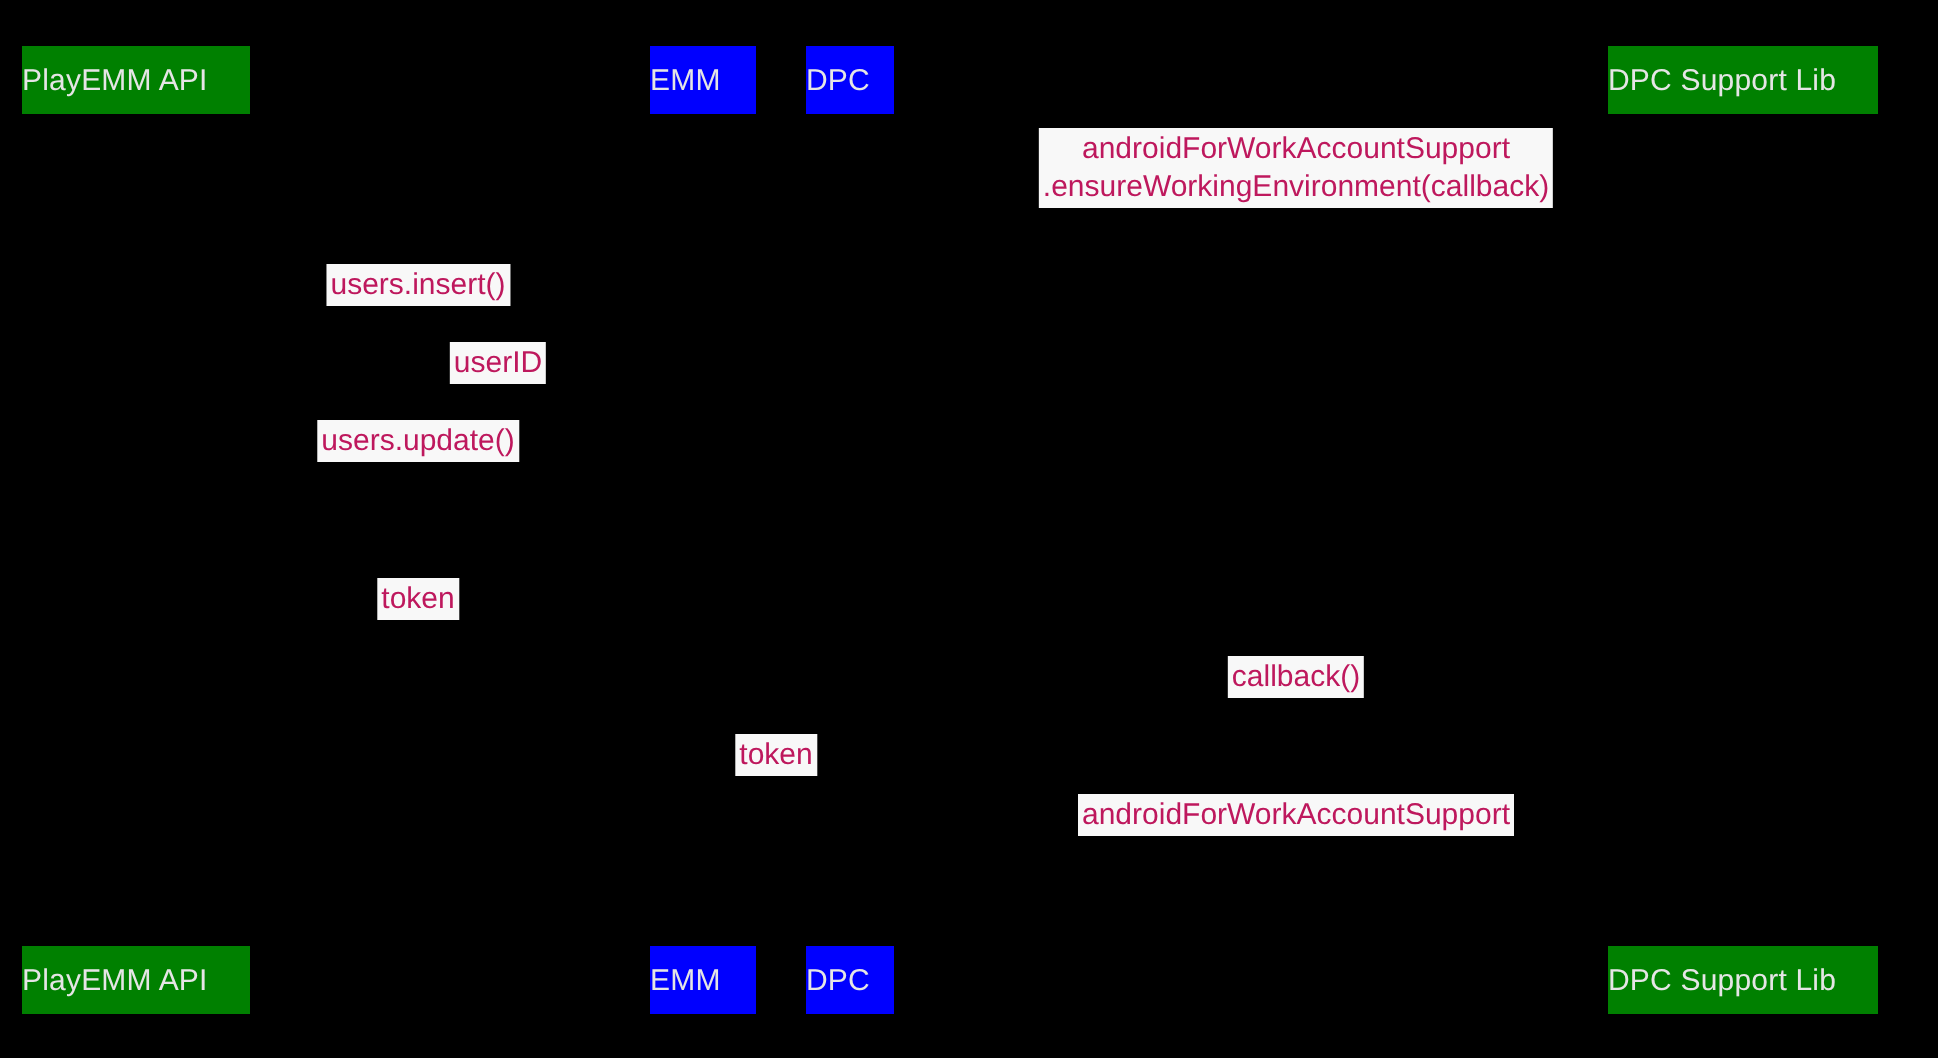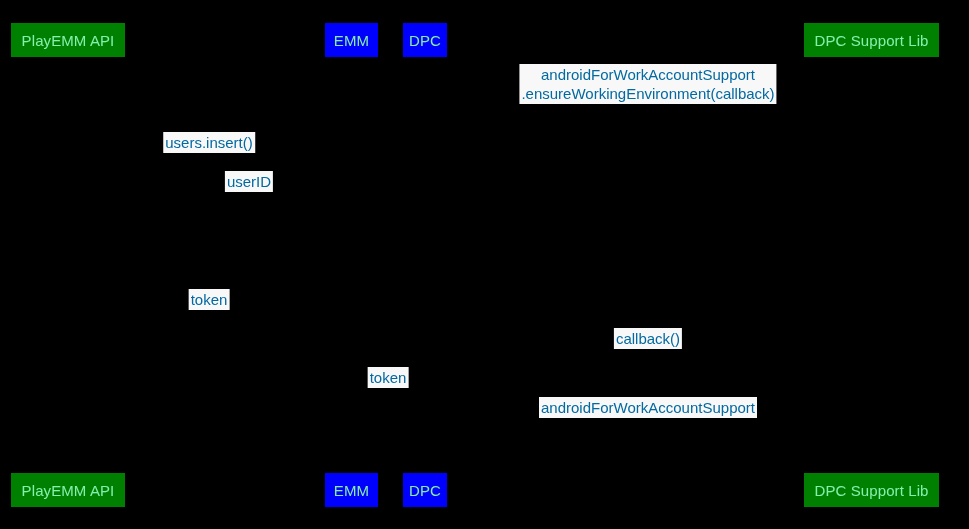--- a/index.html
+++ b/index.html
@@ -15,22 +15,21 @@
     background: #000000;
     overflow: hidden;
     font-family: "Liberation Sans", sans-serif;
   }
   
   .participant {
     position: absolute;
     box-sizing: border-box;
     display: flex;
     align-items: center;
-    justify-content: center;
-    color: #86efac;
+    color: #e5e5e5;
     font-size: 15px;
     line-height: 1;
     letter-spacing: 0.1px;
     white-space: nowrap;
     user-select: none;
   }
   
   .lifeline {
     position: absolute;
     width: 1px;
@@ -42,21 +41,21 @@
   .arrow {
     position: absolute;
     height: 1px;
     background: #000000;
   }
   
   .msg-label {
     position: absolute;
     box-sizing: border-box;
     background: #f8f8f8;
-    color: #0369a1;
+    color: #be185d;
     font-size: 15px;
     line-height: 19px;
     text-align: center;
     white-space: nowrap;
     padding: 1px 2px;
     transform: translateX(-50%);
   }
   .msg-label .line {
     display: block;
   }
@@ -100,20 +99,23 @@
   </div>
 
   <div class="msg-label" style="left:209px; top:132px;">
     <span class="line">users.insert()</span>
   </div>
 
   <div class="msg-label" style="left:209px; top:171px;margin-left:40px;">
     <span class="line">userID</span>
   </div>
 
+  <div class="msg-label" style="left:209px; top:210px;">
+    <span class="line">users.update()</span>
+  </div>
 
 
   <div class="msg-label" style="left:209px; top:289px;">
     <span class="line">token</span>
   </div>
 
   <div class="msg-label" style="left:648px; top:328px;">
     <span class="line">callback()</span>
   </div>
 

